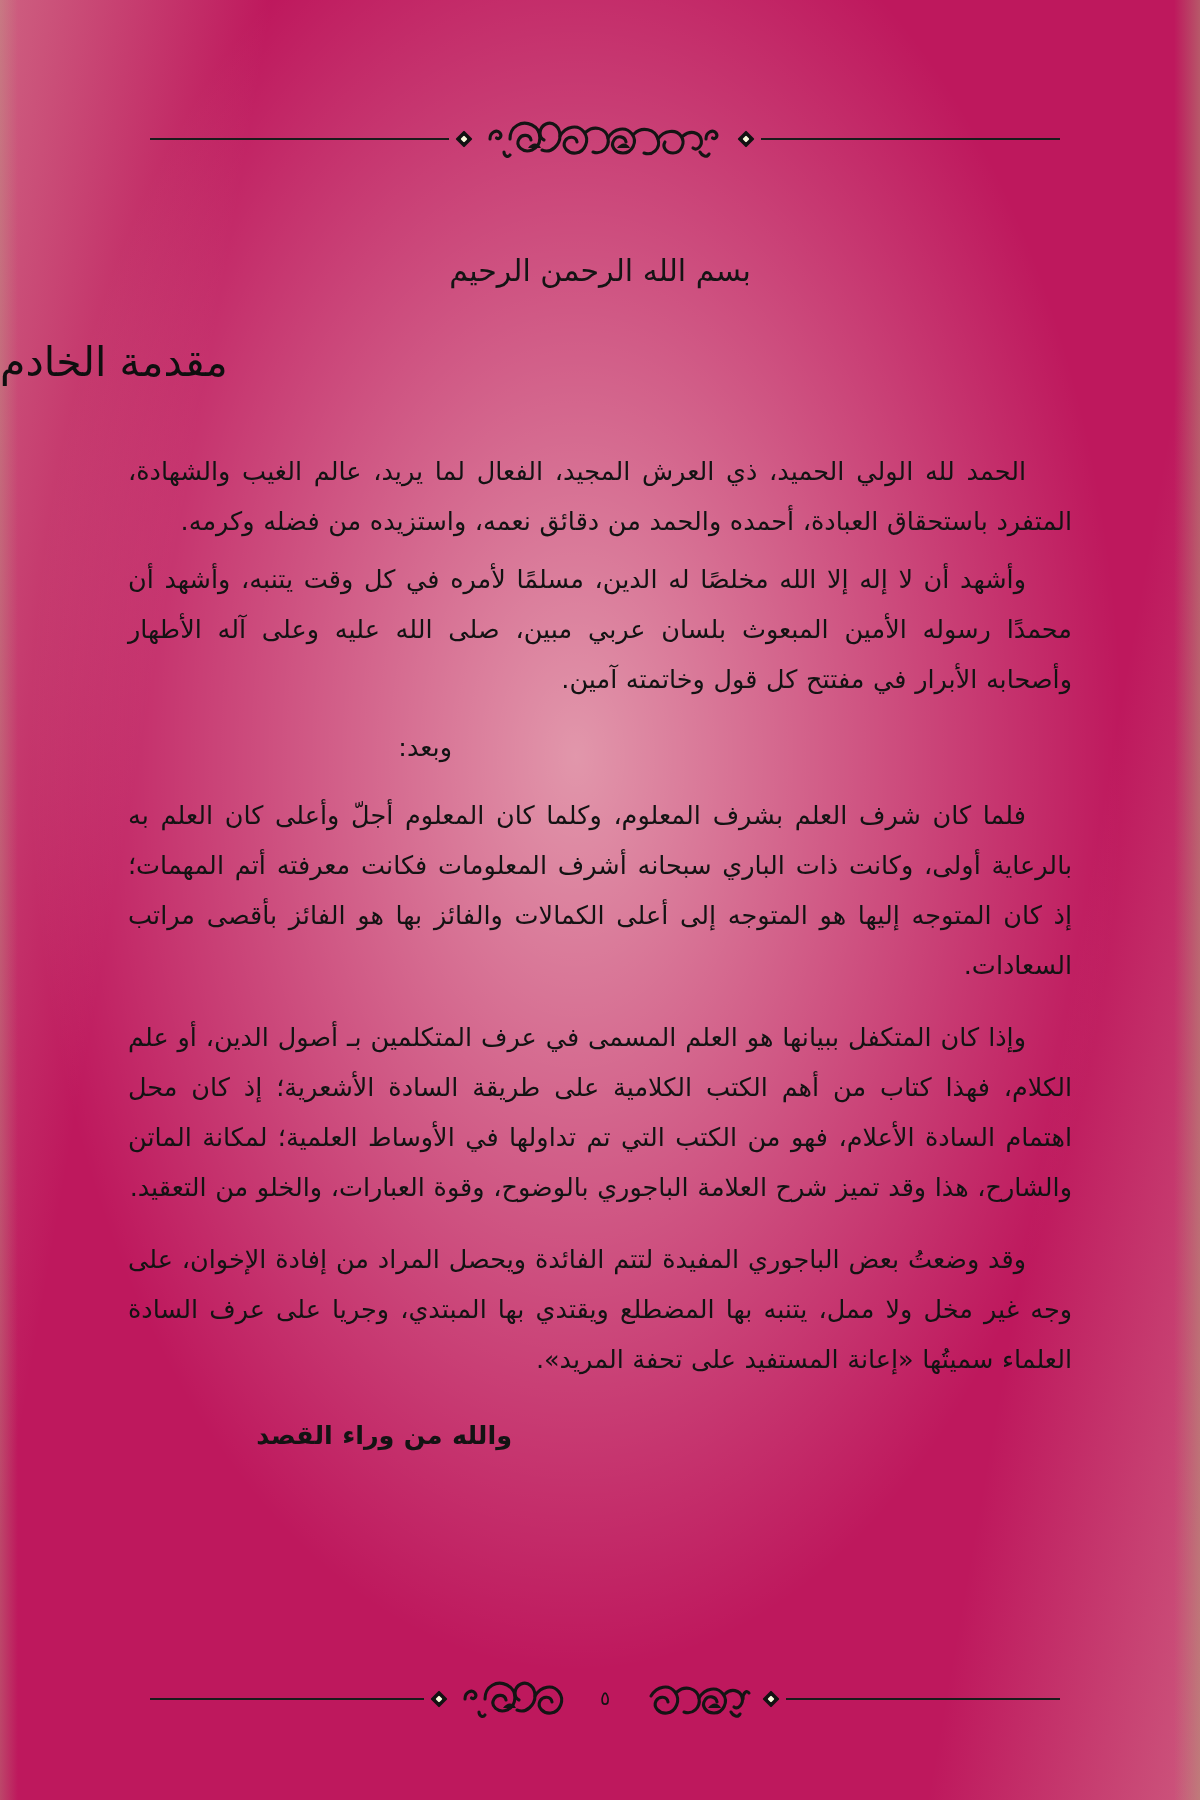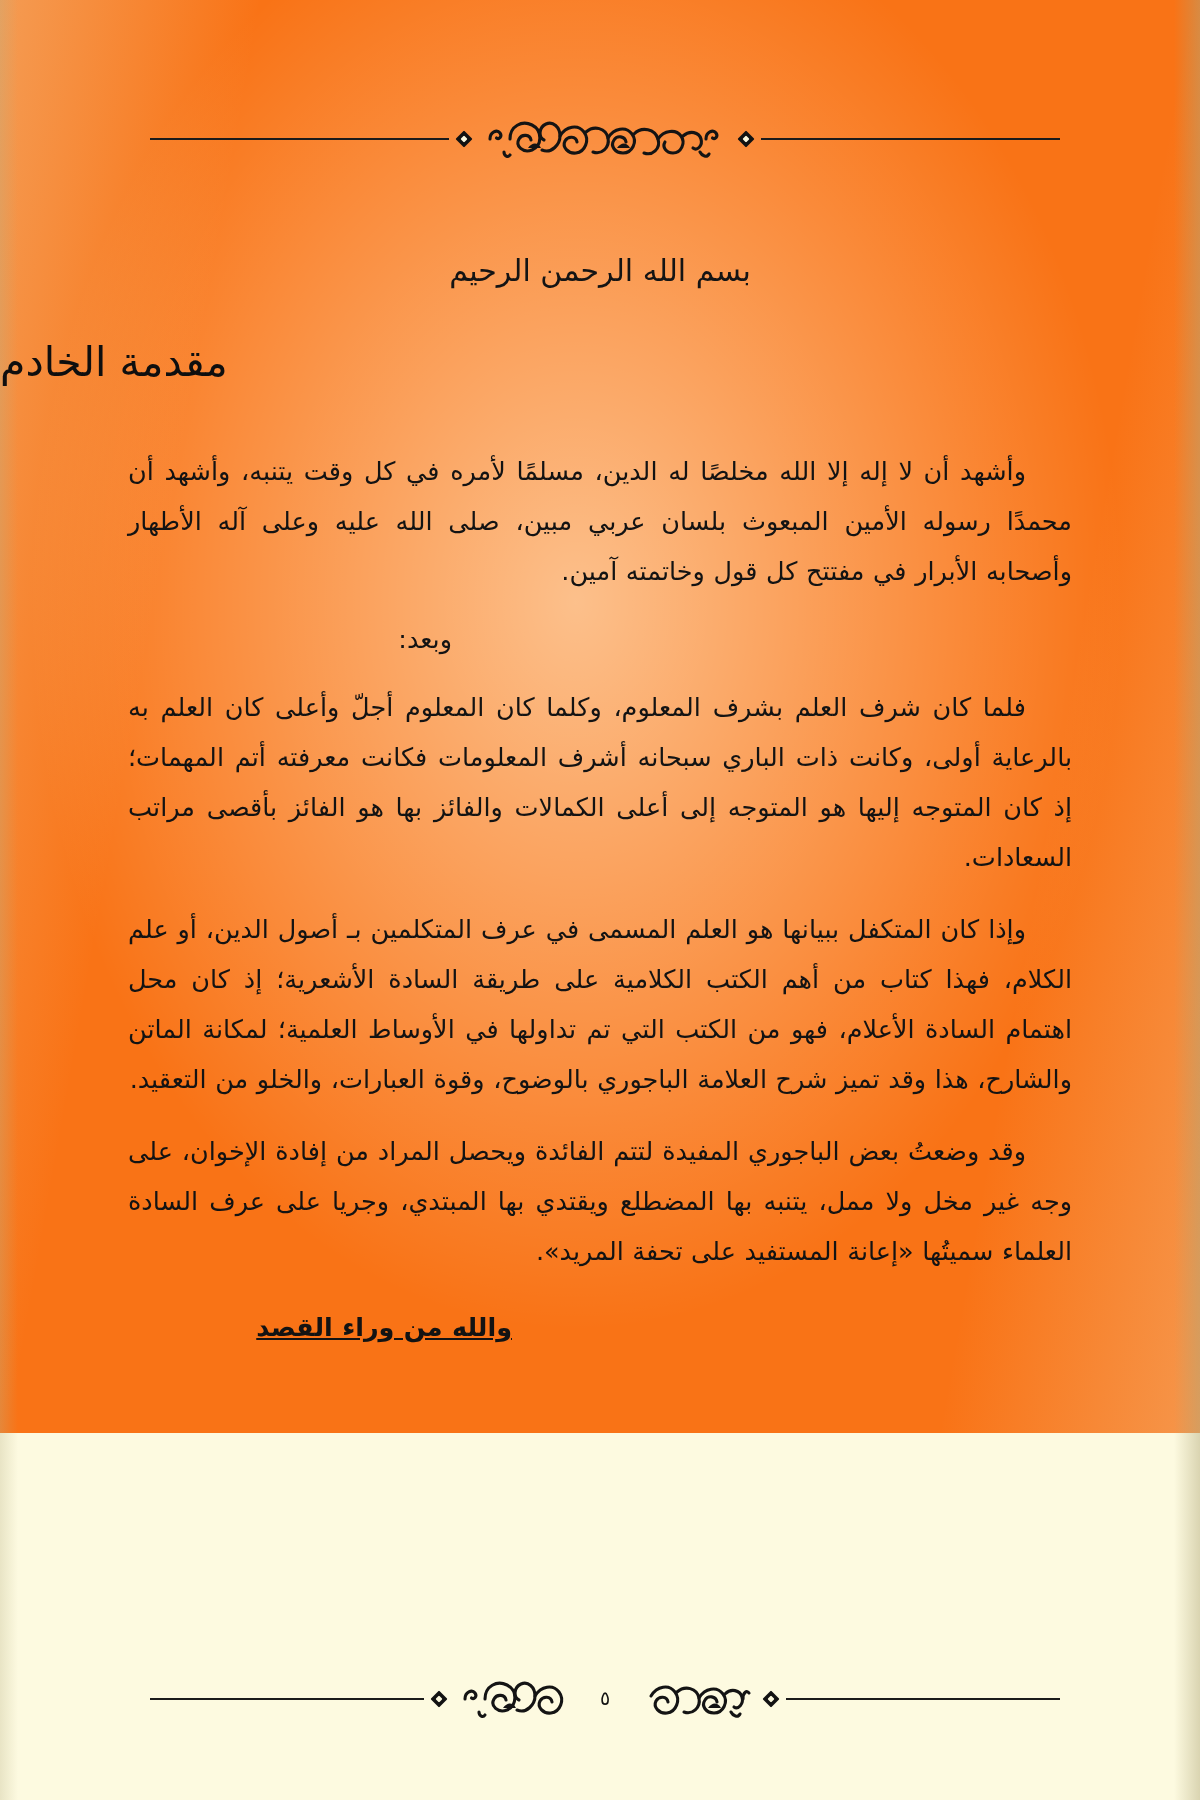--- a/index.html
+++ b/index.html
@@ -11,22 +11,22 @@
     height: 1800px;
     background: #fdfae0;
     font-family: "DejaVu Sans", sans-serif;
     overflow: hidden;
   }
 
   
   .page {
     position: relative;
     width: 1200px;
-    height: 1433px;
-    background: #f97316;
+    height: 1800px;
+    background: #be185d;
     box-sizing: border-box;
   }
   
   .paper-tone {
     position: absolute;
     inset: 0;
     background:
       radial-gradient(ellipse at 48% 42%, rgba(255,255,235,0.55) 0%, rgba(253,250,222,0.0) 62%),
       linear-gradient(100deg, rgba(236,231,196,0.35) 0%, rgba(253,250,224,0) 18%, rgba(253,250,224,0) 82%, rgba(238,233,200,0.30) 100%);
     pointer-events: none;
@@ -175,21 +175,20 @@
     margin-top: 18px;
     margin-bottom: 18px;
     padding-right: 620px;
   }
   .para.closing {
     text-align: right;
     text-align-last: right;
     margin-top: 26px;
     padding-right: 560px;
     font-weight: 600;
-    text-decoration: underline;
   }
 </style>
 </head>
 <body>
 
 <div class="page">
   <div class="paper-tone"></div>
   <div class="edge-shadow-left"></div>
   <div class="edge-shadow-right"></div>
 
@@ -218,20 +217,21 @@
       </div>
       <div class="orn-diamond"></div>
       <div class="orn-rule thin"></div>
     </div>
 
     <div class="basmala">بسم الله الرحمن الرحيم</div>
 
     <h1 class="chapter-title">مقدمة الخادم</h1>
 
     <div class="body-block">
+      <p class="para indent">الحمد لله الولي الحميد، ذي العرش المجيد، الفعال لما يريد، عالم الغيب والشهادة، المتفرد باستحقاق العبادة، أحمده والحمد من دقائق نعمه، واستزيده من فضله وكرمه.</p>
       <p class="para indent">وأشهد أن لا إله إلا الله مخلصًا له الدين، مسلمًا لأمره في كل وقت يتنبه، وأشهد أن محمدًا رسوله الأمين المبعوث بلسان عربي مبين، صلى الله عليه وعلى آله الأطهار وأصحابه الأبرار في مفتتح كل قول وخاتمته آمين.</p>
       <p class="para standalone">وبعد:</p>
       <p class="para indent">فلما كان شرف العلم بشرف المعلوم، وكلما كان المعلوم أجلّ وأعلى كان العلم به بالرعاية أولى، وكانت ذات الباري سبحانه أشرف المعلومات فكانت معرفته أتم المهمات؛ إذ كان المتوجه إليها هو المتوجه إلى أعلى الكمالات والفائز بها هو الفائز بأقصى مراتب السعادات.</p>
       <p class="para indent gap-before">وإذا كان المتكفل ببيانها هو العلم المسمى في عرف المتكلمين بـ أصول الدين، أو علم الكلام، فهذا كتاب من أهم الكتب الكلامية على طريقة السادة الأشعرية؛ إذ كان محل اهتمام السادة الأعلام، فهو من الكتب التي تم تداولها في الأوساط العلمية؛ لمكانة الماتن والشارح، هذا وقد تميز شرح العلامة الباجوري بالوضوح، وقوة العبارات، والخلو من التعقيد.</p>
       <p class="para indent gap-before">وقد وضعتُ بعض الباجوري المفيدة لتتم الفائدة ويحصل المراد من إفادة الإخوان، على وجه غير مخل ولا ممل، يتنبه بها المضطلع ويقتدي بها المبتدي، وجريا على عرف السادة العلماء سميتُها «إعانة المستفيد على تحفة المريد».</p>
       <p class="para closing">والله من وراء القصد</p>
     </div>
 
     <div class="ornament-row ornament-bottom">
       <div class="orn-rule thin"></div>

